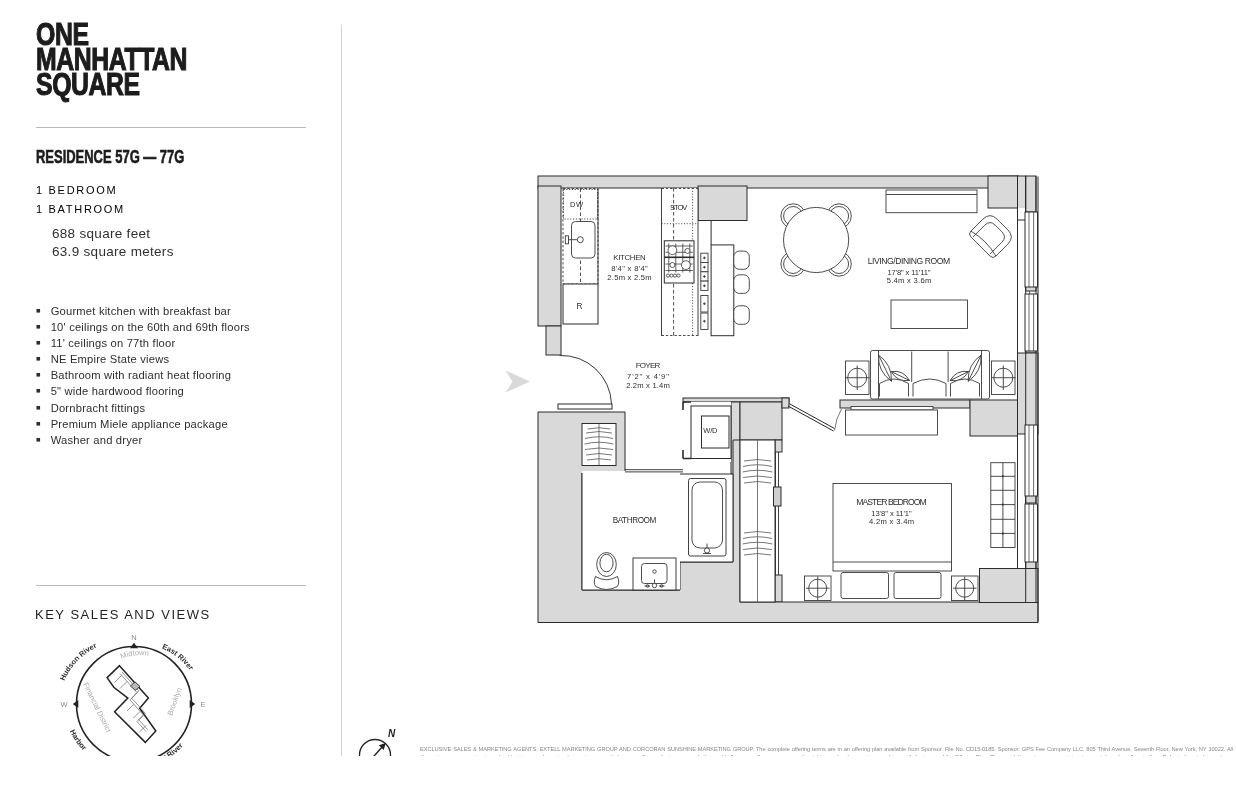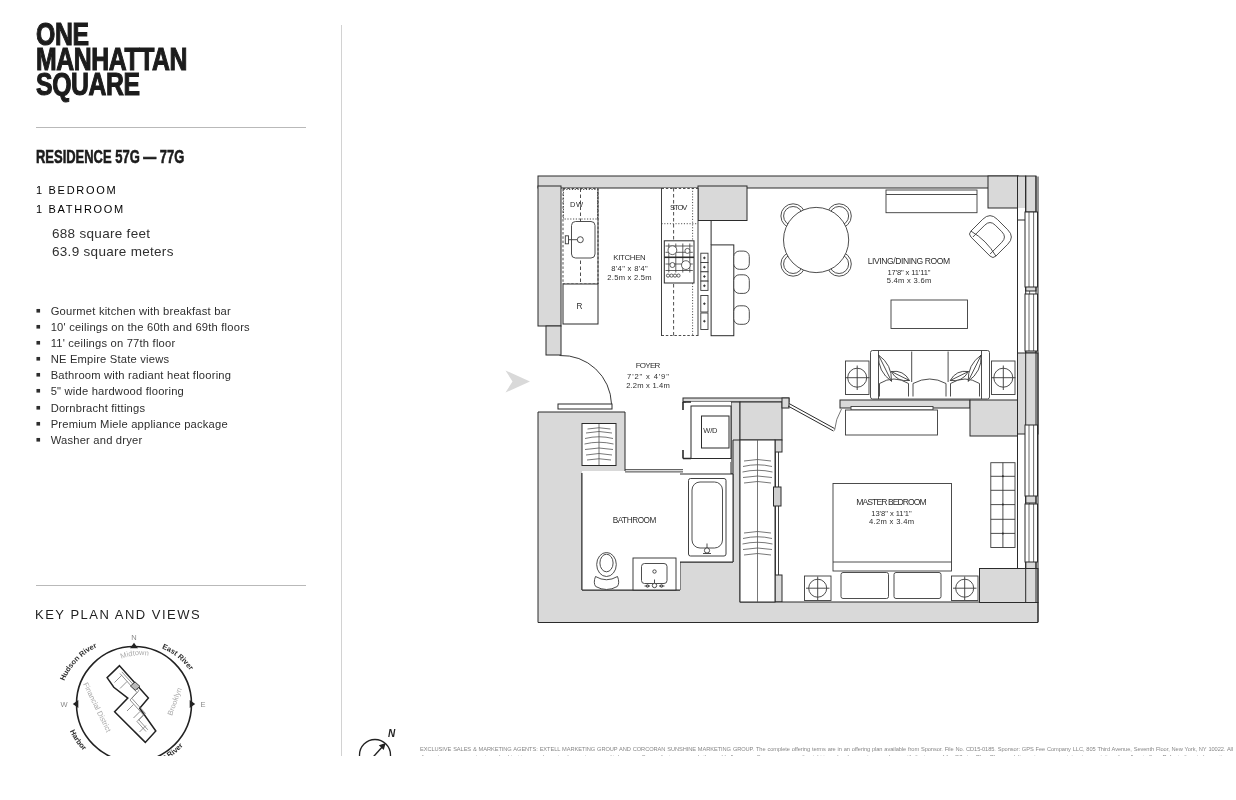--- a/index.html
+++ b/index.html
@@ -34,21 +34,21 @@
     <div><span style="font-size:7.5px;vertical-align:1.5px;">■</span>&nbsp;&nbsp; NE Empire State views</div>
     <div><span style="font-size:7.5px;vertical-align:1.5px;">■</span>&nbsp;&nbsp; Bathroom with radiant heat flooring</div>
     <div><span style="font-size:7.5px;vertical-align:1.5px;">■</span>&nbsp;&nbsp; 5" wide hardwood flooring</div>
     <div><span style="font-size:7.5px;vertical-align:1.5px;">■</span>&nbsp;&nbsp; Dornbracht fittings</div>
     <div><span style="font-size:7.5px;vertical-align:1.5px;">■</span>&nbsp;&nbsp; Premium Miele appliance package</div>
     <div><span style="font-size:7.5px;vertical-align:1.5px;">■</span>&nbsp;&nbsp; Washer and dryer</div>
   </div>
 
   <div class="abs" style="left:36px;top:585px;width:270px;height:1px;background:#b9b9b9;"></div>
 
-  <div class="abs" style="left:35px;top:607px;color:#1f1f1f;font-size:13px;letter-spacing:1.5px;">KEY PLAN AND VIEWS</div>
+  <div class="abs" style="left:35px;top:607px;color:#1f1f1f;font-size:13px;letter-spacing:1.5px;">KEY SALES AND VIEWS</div>
 
   <div class="abs" style="left:420px;top:746px;width:813px;color:#878787;font-size:5.7px;line-height:7.5px;letter-spacing:-0.08px;text-align:justify;">EXCLUSIVE SALES &amp; MARKETING AGENTS: EXTELL MARKETING GROUP AND CORCORAN SUNSHINE MARKETING GROUP. The complete offering terms are in an offering plan available from Sponsor. File No. CD15-0185. Sponsor: GPS Fee Company LLC, 805 Third Avenue, Seventh Floor, New York, NY 10022.  All dimensions are approximate and subject to normal construction variances and tolerances. Square footage exceeds the usable floor area. Sponsor reserves the right to make changes in accordance with the terms of the Offering Plan. Plans and dimensions may contain minor variations from floor to floor. Refer to the window patterns for this unit depicted on the foldside pattern plan included as Exhibit SA in Part II of the Offering Plan. Units will not be offered furnished. Furniture layouts shown are for concept only and are not coordinated with building systems.  No representation or warranty is made that a Unit Owner will be able to implement the furniture layout shown above. Equal Housing Opportunity.</div>
 
   <svg class="abs" style="left:0;top:0;" width="1236" height="800" viewBox="0 0 1236 800" fill="none" stroke-linecap="butt">
     <g stroke="#2b2b2b" stroke-width="1">
 
       <rect x="538" y="176" width="480" height="12" fill="#d9d9d9"></rect>
 
       <rect x="988" y="176" width="30" height="32" fill="#d9d9d9"></rect>
 

